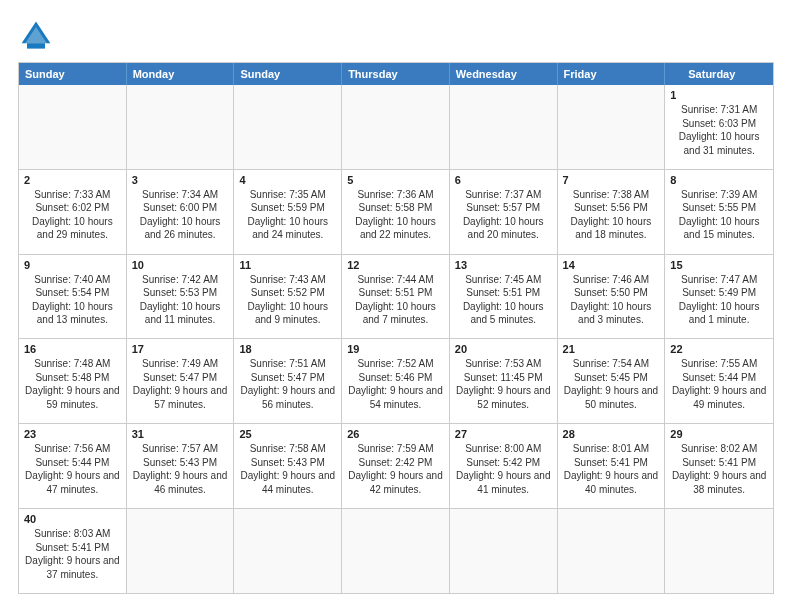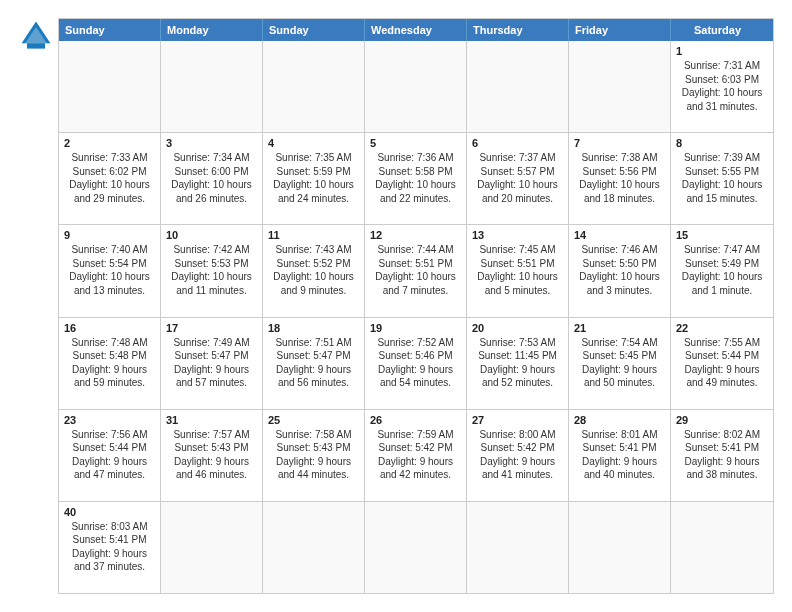--- a/index.html
+++ b/index.html
@@ -8,20 +8,21 @@
       height: 612px;
       font-family: Arial, sans-serif;
       background: #fff;
       overflow: hidden;
     }
     .page {
       width: 792px;
       height: 612px;
       padding: 18px 18px 18px 18px;
       display: flex;
+      flex-direction: column;
     }
     .header {
       display: flex;
       justify-content: space-between;
       align-items: flex-start;
       margin-bottom: 8px;
     }
     .logo {
       display: flex;
       align-items: center;
@@ -129,22 +130,22 @@
       <h1></h1>
       <h2></h2>
     </div>
   </div>
 
   <div class="calendar">
     <div class="cal-header">
     <div class="cal-header-cell">Sunday</div>
         <div class="cal-header-cell">Monday</div>
         <div class="cal-header-cell">Sunday</div>
+        <div class="cal-header-cell">Thursday</div>
         <div class="cal-header-cell">Wednesday</div>
-        <div class="cal-header-cell">Thursday</div>
         <div class="cal-header-cell">Friday</div>
         <div class="cal-header-cell">Saturday</div>
       </div>
     <div class="cal-body">
     <div class="cal-row">
           <div class="cal-cell empty"></div>
           <div class="cal-cell empty"></div>
           <div class="cal-cell empty"></div>
           <div class="cal-cell empty"></div>
           <div class="cal-cell empty"></div>
@@ -328,21 +329,21 @@
           <div class="cal-cell">
             <span class="day-num">25</span>
             <div class="day-info">Sunrise: 7:58 AM
 Sunset: 5:43 PM
 Daylight: 9 hours
 and 44 minutes.</div>
           </div>
           <div class="cal-cell">
             <span class="day-num">26</span>
             <div class="day-info">Sunrise: 7:59 AM
-Sunset: 5:42 PM
+Sunset: 2:42 PM
 Daylight: 9 hours
 and 42 minutes.</div>
           </div>
           <div class="cal-cell">
             <span class="day-num">27</span>
             <div class="day-info">Sunrise: 8:00 AM
 Sunset: 5:42 PM
 Daylight: 9 hours
 and 41 minutes.</div>
           </div>

